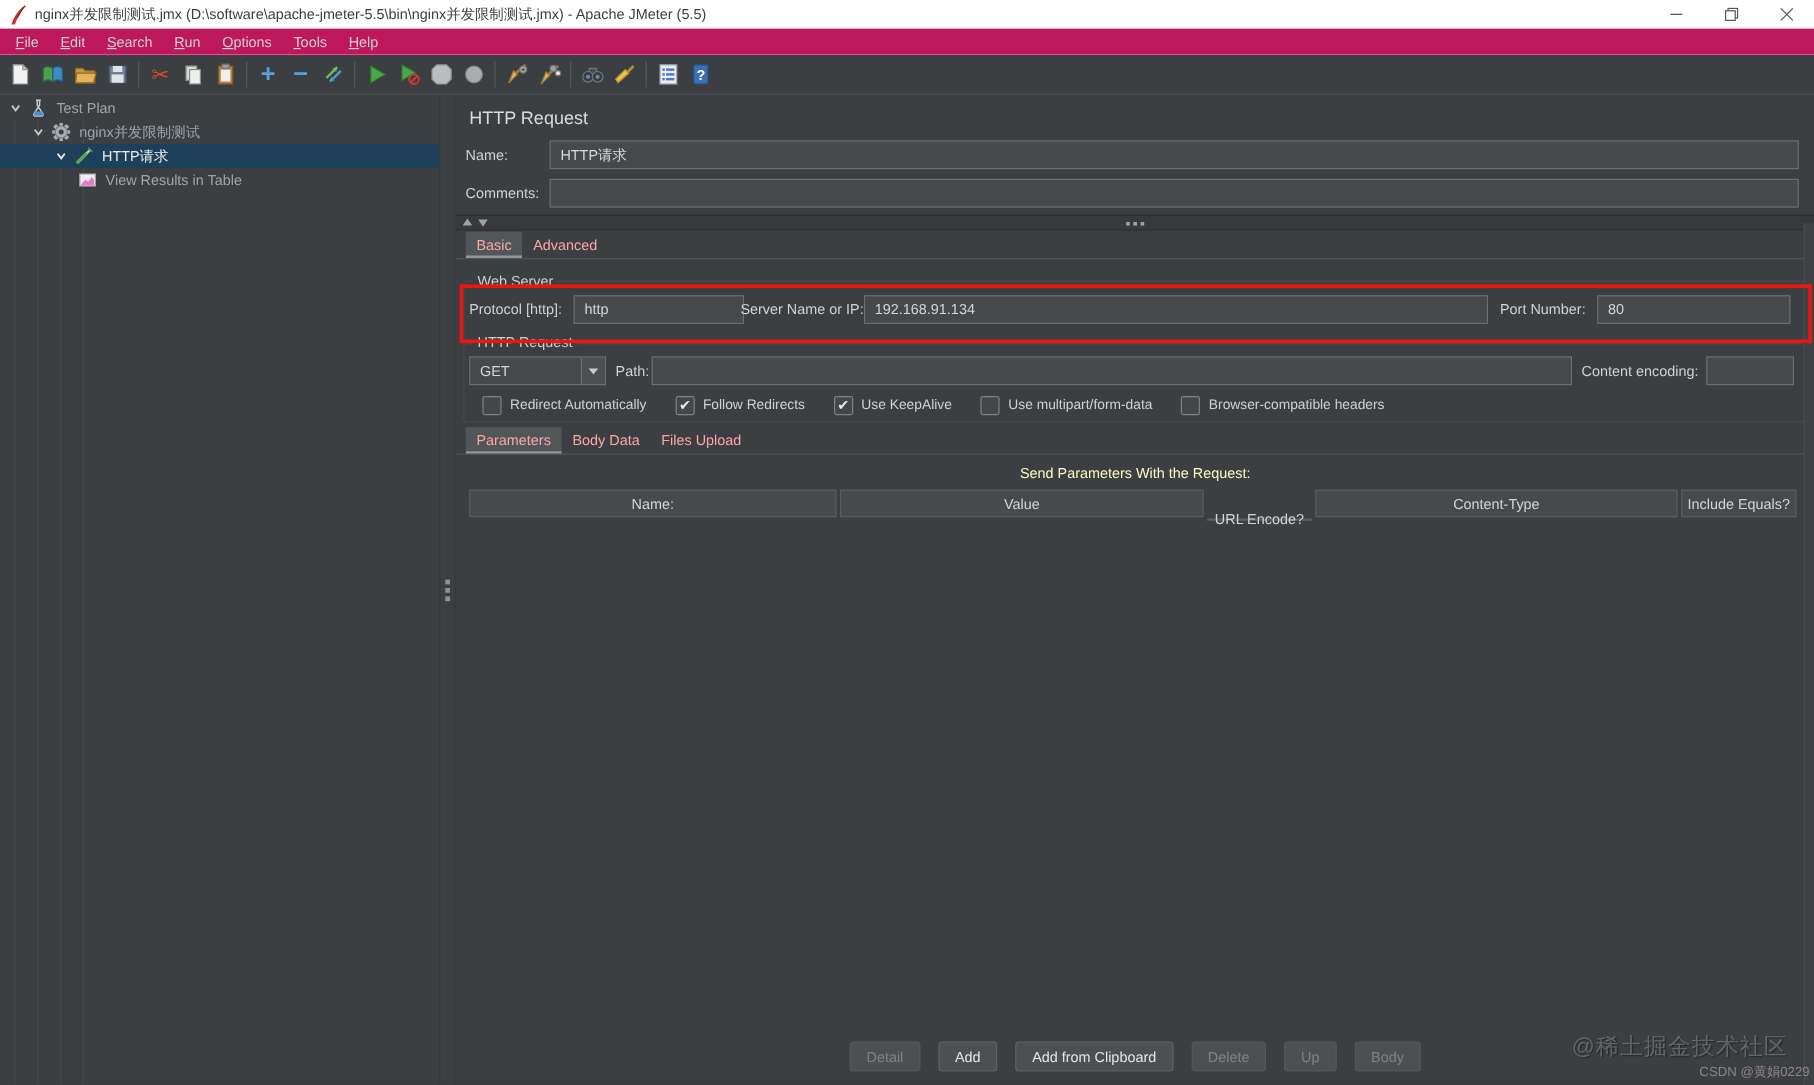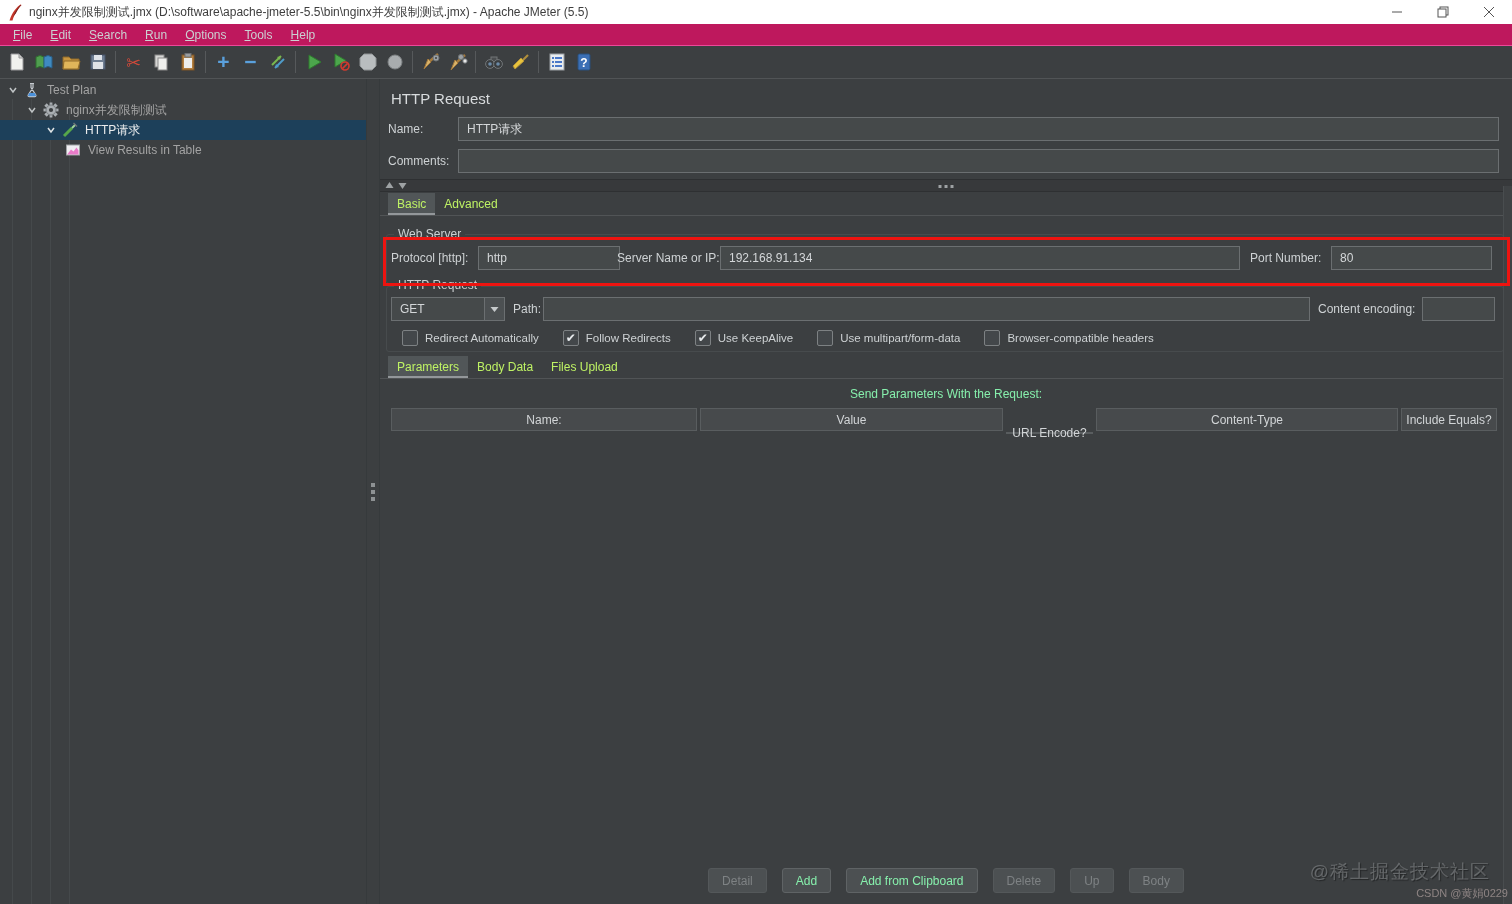--- a/index.html
+++ b/index.html
@@ -52,21 +52,21 @@
   .name-row .row-label, .comments-row .row-label { position:absolute; left:0; top:5px; }
   .name-row .field, .comments-row .field { position:absolute; left:70px; right:0; top:0; height:24px; width:calc(100% - 70px); }
 
   .h-splitter { position:absolute; top:100px; left:0; right:0; height:13px; background:#37393b; border-top:1px solid #2e3032; border-bottom:1px solid #2e3032; }
   .h-splitter .arrows { position:absolute; left:5px; top:1px; display:flex; gap:4px; }
   .h-splitter .dots { position:absolute; left:50%; top:5px; transform:translateX(-50%); display:flex; gap:3px; }
   .h-splitter .dots i { width:3px; height:3px; background:#9ea2a4; display:block; }
 
   .tab-strip { position:absolute; left:0; right:0; height:23px; border-bottom:1px solid #515456; display:flex; align-items:stretch; padding-left:8px; }
   .tabs-basic { top:114px; } .tabs-params { top:277px; }
-  .tab { padding:4px 9px 0 9px; color:#bef264; }
+  .tab { padding:4px 9px 0 9px; color:#fca5a5; }
   .tab.selected { background:#515658; box-shadow:inset 0 -2px 0 #93979a; }
 
   .group { position:absolute; left:6px; right:8px; border:1px solid #474b4d; border-radius:3px; }
   .ws-group { top:155px; height:50px; }
   .hr-group { top:207px; height:66px; }
   .group-legend { position:absolute; left:14px; background:#3c3f41; padding:0 4px; color:#ccd0d2; z-index:2; }
   .ws-legend { top:148px; } .hr-legend { top:199px; }
 
   .ws-row { position:absolute; top:167px; left:0; right:0; height:24px; z-index:1; }
   .ws-row .row-label { position:absolute; top:5px; }
@@ -85,28 +85,28 @@
   .fld-path { position:absolute; left:163px; top:0; width:767px; height:24px; }
   .lbl-encoding { position:absolute; left:938px; top:5px; }
   .fld-encoding { position:absolute; left:1042px; top:0; width:73px; height:24px; }
 
   .cb-row { position:absolute; top:249px; left:22px; height:20px; display:flex; align-items:center; gap:24px; z-index:1; }
   .cb-item { display:flex; align-items:center; }
   .cb { width:16px; height:16px; border:1px solid #7d8183; background:#43474a; border-radius:2px; margin-right:7px; position:relative; flex:0 0 16px; }
   .cb.checked::after { content:"\2714"; color:#e8ebed; position:absolute; font-size:12px; left:2px; top:0px; font-family:"DejaVu Sans",sans-serif; }
   .cb-label { color:#ced2d4; font-size:11.5px; }
 
-  .param-caption { position:absolute; top:308px; left:0; right:0; text-align:center; color:#86efac; }
+  .param-caption { position:absolute; top:308px; left:0; right:0; text-align:center; color:#fef9c3; }
 
   .table-header { position:absolute; top:329px; left:11px; right:15px; height:23px; display:flex; gap:3px; }
   .th-cell { background:#474a4c; border:1px solid #595d5f; display:flex; align-items:center; justify-content:center; color:#d2d5d7; }
   .th-name { flex:0 0 306px; } .th-value { flex:0 0 303px; } .th-url { flex:0 0 87px;margin-top:24px; } .th-ctype { flex:0 0 302px; } .th-equals { flex:1; }
 
   .buttons-row { position:absolute; top:789px; left:0; right:0; display:flex; justify-content:center; gap:15px; }
-  .btn { height:25px; padding:0 13px; background:#4c5052; border:1px solid #5f6365; border-radius:3px; color:#86efac; display:flex; align-items:center; font-size:12px; white-space:nowrap; }
+  .btn { height:25px; padding:0 13px; background:#4c5052; border:1px solid #5f6365; border-radius:3px; color:#e5e5e5; display:flex; align-items:center; font-size:12px; white-space:nowrap; }
   .btn.disabled { color:#7e8284; border-color:#54585a; }
 
   .scrollbar { position:absolute; top:107px; right:0; width:9px; bottom:0; background:#3f4244; border-left:1px solid #494d4f; }
 
   .wm1 { position:absolute; right:22px; bottom:19px; font-size:19px; color:rgba(208,212,214,0.30); letter-spacing:1px; text-shadow:1px 1px 1px rgba(0,0,0,0.4); z-index:9;margin-left:44px; }
   .wm2 { position:absolute; right:4px; bottom:3px; font-size:11px; color:rgba(222,200,195,0.50); z-index:9; }
 </style>
 </head>
 <body>
 

